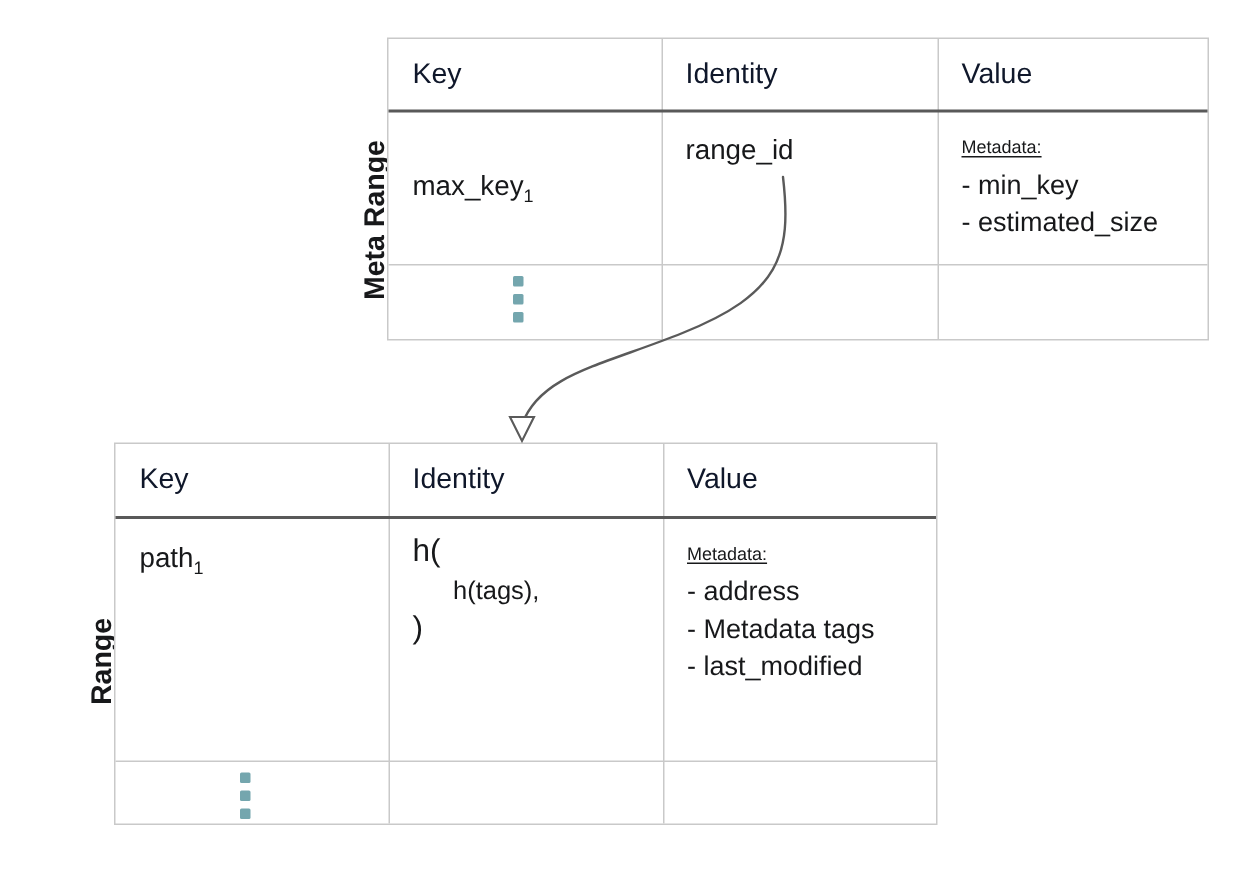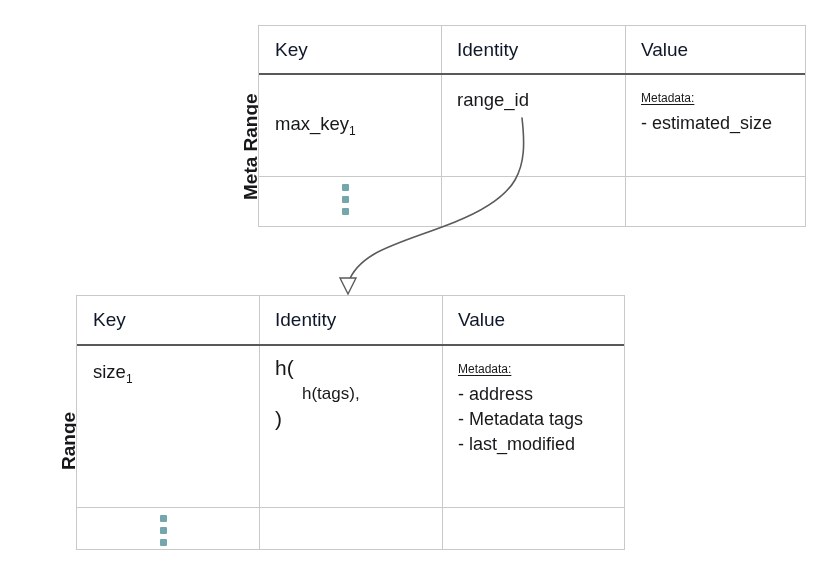--- a/index.html
+++ b/index.html
@@ -155,20 +155,21 @@
     <div class="cell" style="left:16px; top:62px;margin-top:24px;">
       <span class="body-text"><span>max_key</span><span class="sub">1</span></span>
     </div>
 
     <div class="cell" style="left:198px; top:62px;">
       <span class="body-text">range_id</span>
     </div>
 
     <div class="cell" style="left:382px; top:60px;">
       <span class="meta-title">Metadata:</span>
+      <span class="meta-item">- min_key</span>
       <span class="meta-item">- estimated_size</span>
     </div>
 
     <div class="dots" style="left:83px; top:158px;">
       <i></i>
         <i></i>
         <i></i>
     </div>
   </div>
 
@@ -187,21 +188,21 @@
       <span class="hdr-text">Key</span>
     </div>
     <div class="cell" style="left:198px; top:13px;">
       <span class="hdr-text">Identity</span>
     </div>
     <div class="cell" style="left:381px; top:13px;">
       <span class="hdr-text">Value</span>
     </div>
 
     <div class="cell" style="left:16px; top:64px;">
-      <span class="body-text"><span>size</span><span class="sub">1</span></span>
+      <span class="body-text"><span>path</span><span class="sub">1</span></span>
     </div>
 
     <div class="cell" style="left:198px; top:59px;">
       <span class="hash-open">h(</span>
       <span class="hash-arg">h(tags),</span>
       <span class="hash-close">)</span>
     </div>
 
     <div class="cell" style="left:381px; top:61px;">
       <span class="meta-title">Metadata:</span>

